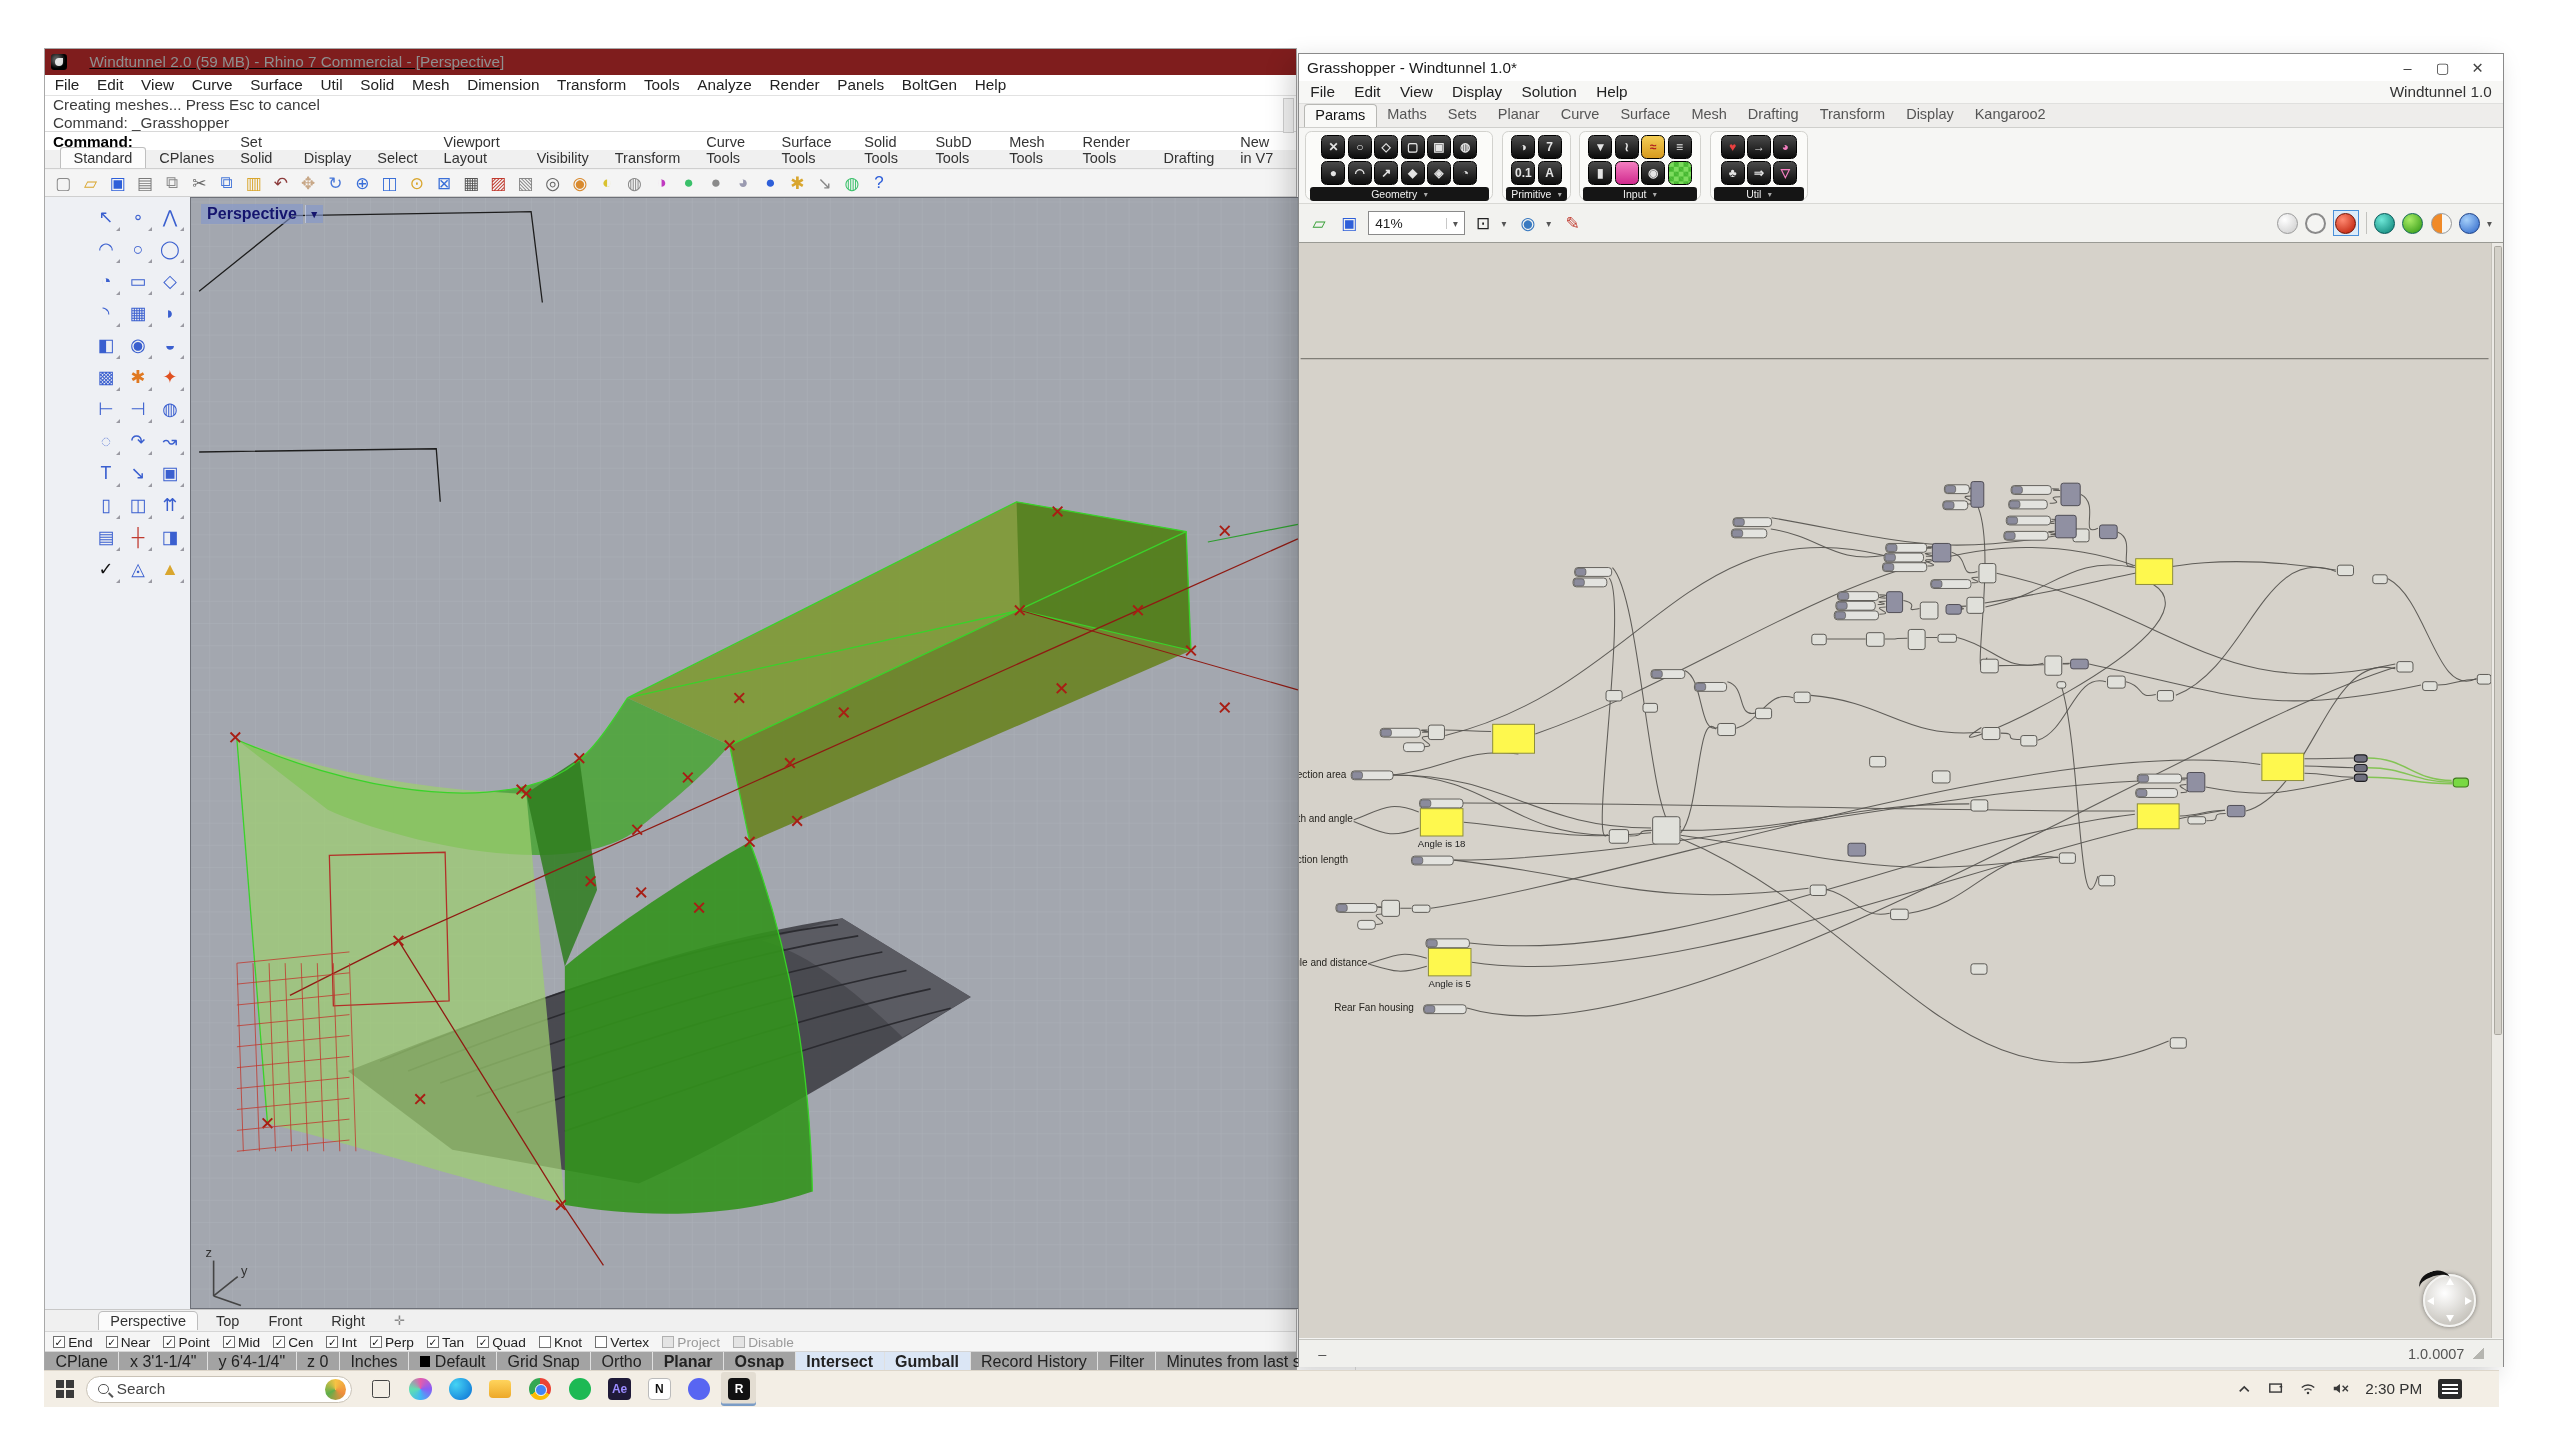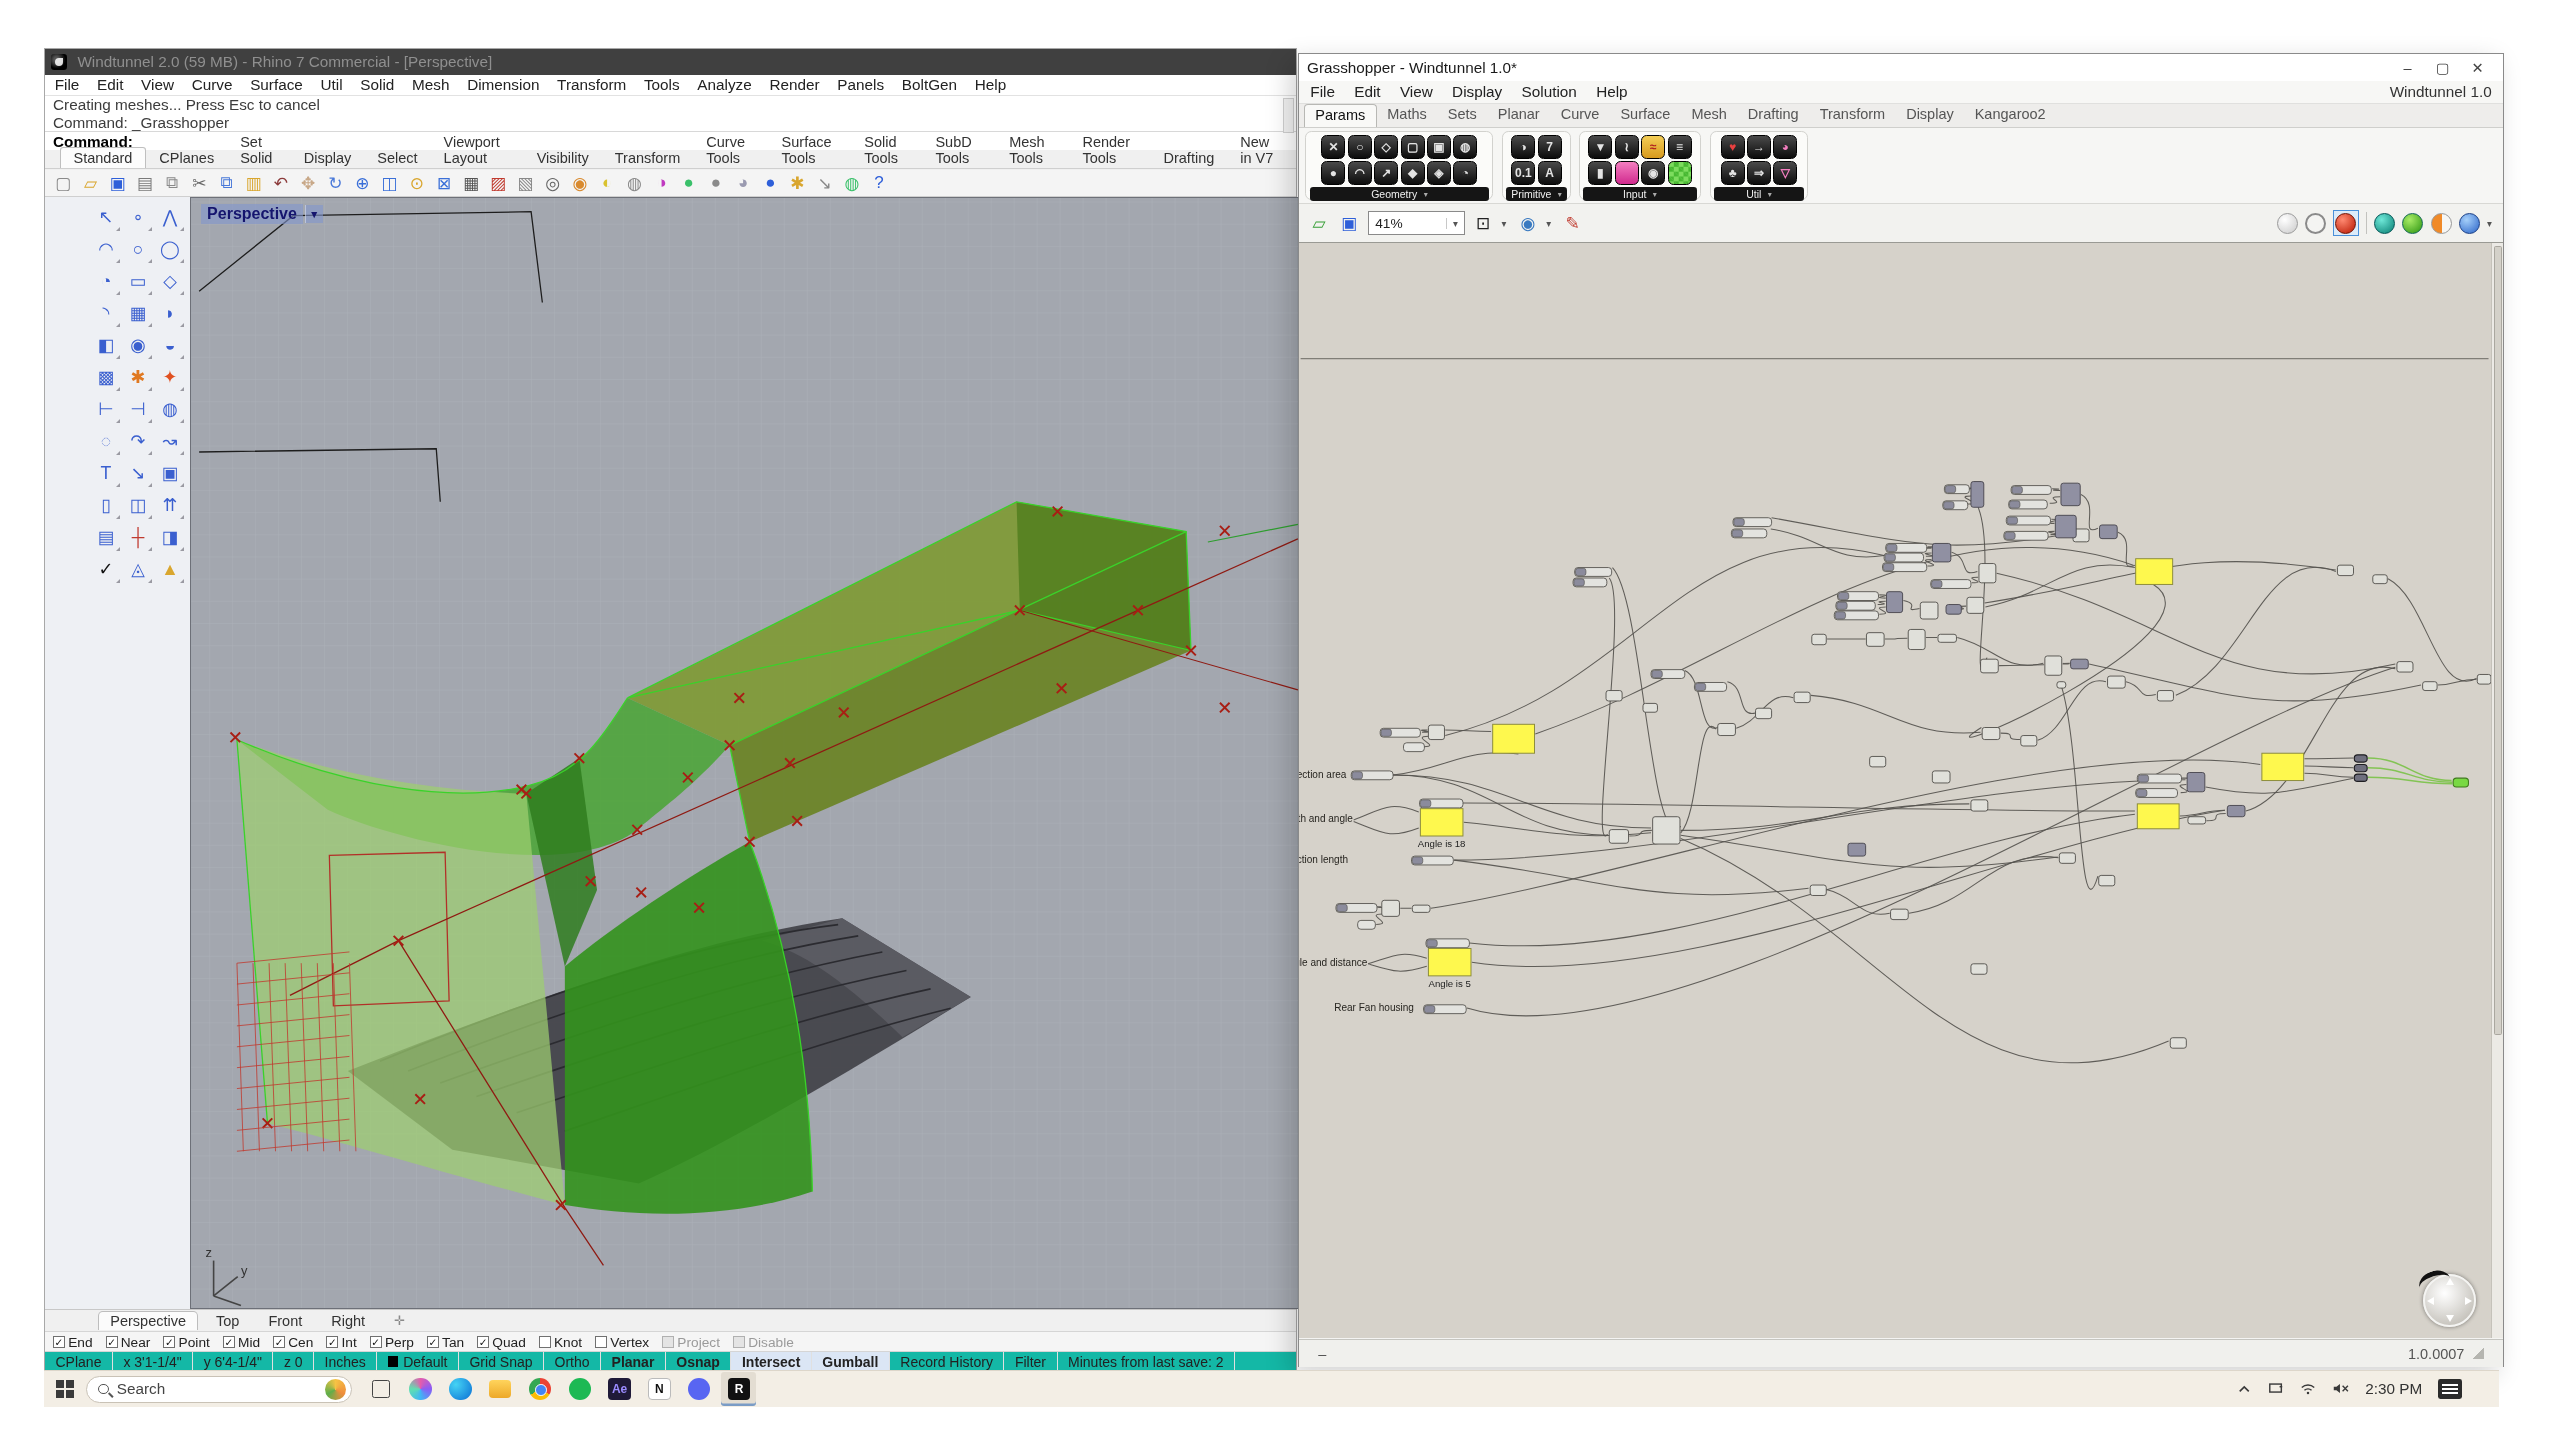--- a/index.html
+++ b/index.html
@@ -1,20 +1,20 @@
 <!DOCTYPE html>
 <html style="font-size:13px"><head>
 <meta charset="utf-8">
 <style>
   * { margin:0; padding:0; box-sizing:border-box; }
   html,body { width:2576px; height:1449px; background:#ffffff; font-family:"Liberation Sans", sans-serif; overflow:hidden; }
 
   
   #rhino-window { position:absolute; left:44px; top:48px; width:1253px; height:1323px; background:#f0f0f0; border:0.8px solid #a8a8a8; }
-  #rhino-titlebar { position:absolute; left:0; top:0; width:100%; height:26px; background:#404040; display:flex; align-items:center; padding-left:6.4px; gap:10px; }
+  #rhino-titlebar { position:absolute; left:0; top:0; width:100%; height:26px; background:#7f1d1d; display:flex; align-items:center; padding-left:6.4px; gap:22px;text-decoration:underline; }
   #rhino-logo { width:16px; height:16px; background:radial-gradient(circle at 35% 35%, #555 18%, #000 60%); border-radius:3.2px; position:relative; }
   #rhino-logo::after{ content:""; position:absolute; left:4px; top:4px; width:8px; height:8px; border-radius:50% 0 50% 50%; background:#fff; opacity:.85;}
   #rhino-title { font-size:15.3px; color:#8f8f8f; }
   #rhino-menubar { position:absolute; left:0; top:26px; width:100%; height:21px; background:#ffffff; display:flex; align-items:center; padding-left:9.7px; gap:17.7px; font-size:15.3px; color:#222; border-bottom:0.8px solid #e2e2e2;}
   #rhino-menubar span { cursor:default; }
   #rhino-cmd { position:absolute; left:0; top:47px; width:100%; height:55px; background:#ffffff; border-bottom:0.8px solid #c8c8c8; }
   .cmd-line { height:17.7px; line-height:17.7px; padding-left:8px; font-size:15.3px; color:#3c3c3c; }
   .cmd-prompt { height:19.3px; line-height:19.3px; padding-left:8px; font-size:15.3px; font-weight:bold; color:#000; border-top:0.8px solid #d8d8d8; }
   #cmd-scroll { position:absolute; right:1.6px; top:1.6px; width:11.3px; height:35px; background:#f2f2f2; border:0.8px solid #d0d0d0; }
   #rhino-tabs { position:absolute; left:0; top:101px; width:100%; height:19.3px; background:#f0f0f0; display:flex; align-items:flex-end; padding-left:14.5px; gap:0; font-size:14.5px; color:#333; border-bottom:0.8px solid #cfcfcf;}
@@ -33,21 +33,21 @@
   #vp-label .car { background:rgba(130,150,205,.6); color:#15156e; font-size:10.5px; padding:3.2px 3.2px; border-left:0.8px solid rgba(255,255,255,.4);}
   #vp-tabs { position:absolute; left:0; top:1260px; width:100%; height:22px; background:#f0f0f0; display:flex; align-items:center; padding-left:53px; gap:6.4px; font-size:14.5px; color:#333; border-top:0.8px solid #c8c8c8;}
   .vptab { padding:0.8px 11.3px; }
   .vptab.active { background:#fbfbfb; border:0.8px solid #bdbdbd; border-bottom:none; border-radius:4.8px 4.8px 0 0; }
   .vptab.ghost { color:#8a8a8a; font-size:13px; }
   #osnap-row { position:absolute; left:0; top:1282px; width:100%; height:21px; background:#f5f5f5; display:flex; align-items:center; padding-left:8px; gap:13px; font-size:13.7px; color:#222; border-top:0.8px solid #d5d5d5;}
   .osnap-item { display:flex; align-items:center; gap:3.2px; }
   .cb { width:12px; height:12px; border:0.8px solid #707070; background:#fff; display:flex; align-items:center; justify-content:center; font-size:10.5px; color:#111; }
   .cb.dis { background:#e4e4e4; border-color:#b0b0b0; }
   .osnap-item.dis { color:#9a9a9a; }
-  #status-row { position:absolute; left:0; top:1302px; width:100%; height:20px; background:#14b8a6; display:flex; align-items:center; font-size:14px; color:#222; border-top:0.8px solid #d5d5d5;}
+  #status-row { position:absolute; left:0; top:1302px; width:100%; height:20px; background:#a3a3a3; display:flex; align-items:center; font-size:16px; color:#222; border-top:0.8px solid #d5d5d5;}
   .spane { padding:0 10.5px; height:100%; display:flex; align-items:center; gap:4.8px; border-right:0.8px solid #e0e0e0; white-space:nowrap; }
   .spane.b { font-weight:bold; }
   .spane.hl { background:#dbe6f5; font-weight:bold; }
   .swatch { width:10.5px; height:10.5px; background:#000; display:inline-block; }
 
   
   #gh-window { position:absolute; left:1298px; top:53px; width:1206px; height:1314px; background:#f4f4f2; border:0.8px solid #8a8a8a; box-shadow:-8px 8px 24px rgba(0,0,0,.18); }
   #gh-titlebar { position:absolute; left:0; top:0; width:100%; height:27px; background:#ffffff; display:flex; align-items:center; padding:0 8px; font-size:15.3px; color:#1a1a1a; }
   #gh-title { flex:1; }
   .winbtn { width:35px; height:24px; display:flex; align-items:center; justify-content:center; font-size:14.5px; color:#444; }

